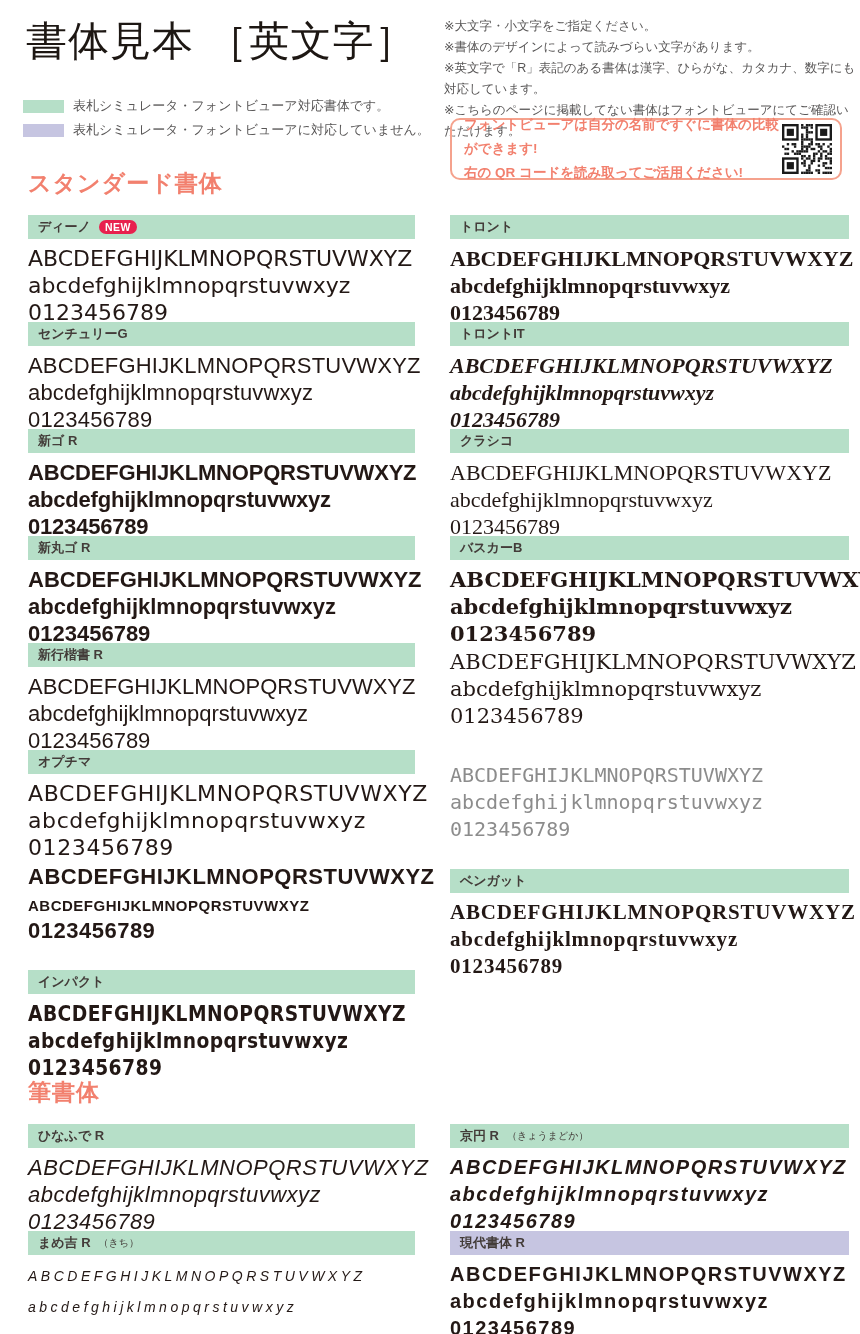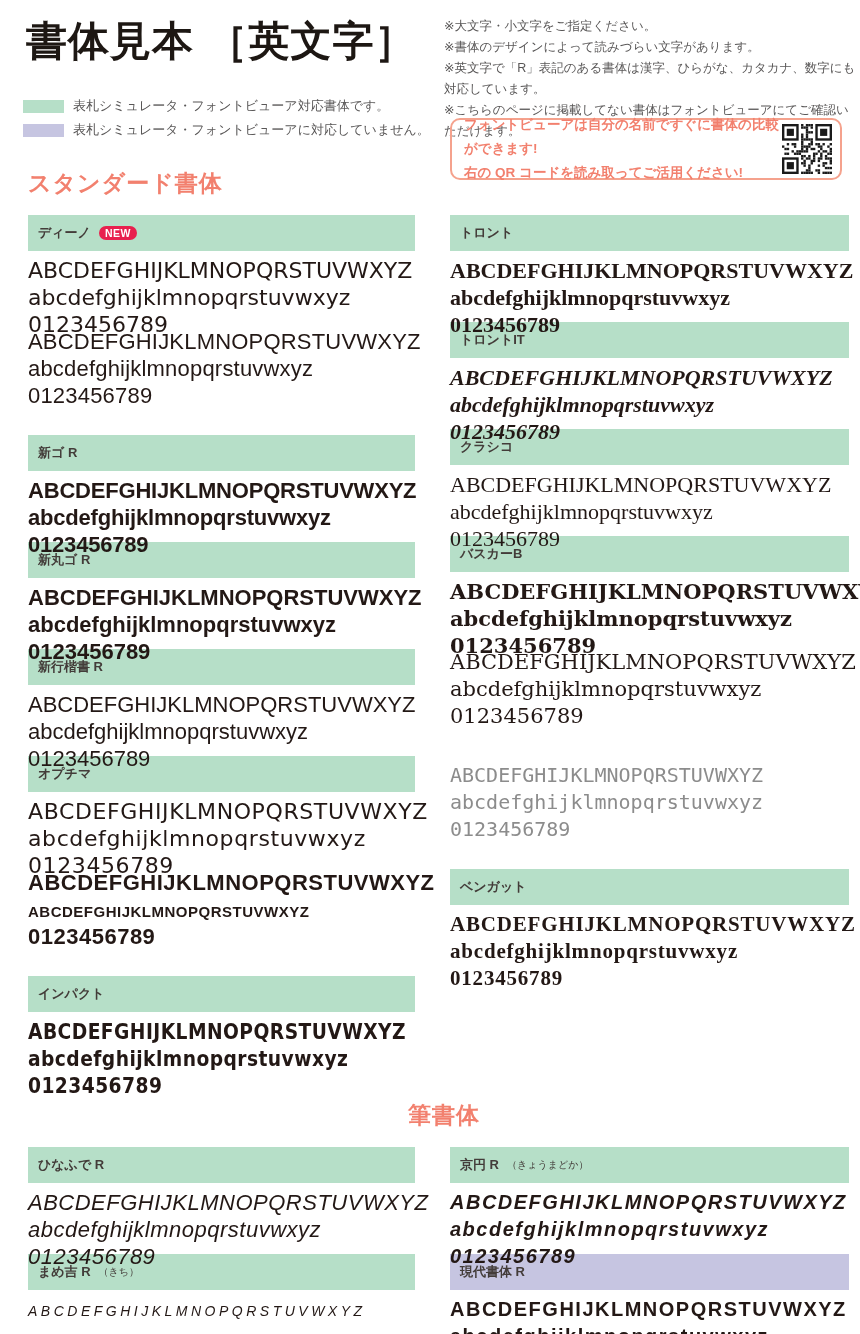--- a/index.html
+++ b/index.html
@@ -6,45 +6,45 @@
     --green:#b6dfc8; --lav:#c6c5e1; --accent:#f2806e; --promo-border:#f5a28d;
     --badge:#e8204e; --ink:#231815; --gray:#595757; --msgr:#8c8c8c;
   }
   *{box-sizing:border-box;}
   body{margin:0;width:860px;height:1334px;background:#fff;overflow:hidden;
        font-family:"Liberation Sans","DejaVu Sans",sans-serif;color:var(--ink);}
   .page{position:relative;width:860px;height:1334px;}
 
   
   .top{position:relative;height:168px;}
-  .title{position:absolute;left:26px;top:14px;margin:0;font-size:41px;font-weight:700;
+  .title{position:absolute;left:26px;top:14px;margin:0;font-size:41px;font-weight:400;
          letter-spacing:1px;color:#1d1713;}
   .legend{position:absolute;left:23px;top:97px;font-size:13px;color:var(--gray);}
   .legend-row{display:flex;align-items:center;gap:9px;margin-bottom:6px;}
   .swatch{width:41px;height:13px;flex:none;}
   .swatch-green{background:var(--green);}
   .swatch-purple{background:var(--lav);}
   .notes{position:absolute;left:444px;top:16px;margin:0;padding:0;list-style:none;
          font-size:12.5px;line-height:21px;color:var(--gray);}
   .promo{position:absolute;left:450px;top:118px;width:392px;height:62px;
          border:2px solid var(--promo-border);border-radius:10px;
          display:flex;align-items:center;gap:0;padding:6px 8px 6px 12px;}
   .promo-text{flex:1;font-size:13.5px;font-weight:700;color:var(--accent);line-height:1.8;}
   .qr{width:50px;height:50px;flex:none;}
 
   
   #sections{padding:0;}
   .section-heading{font-size:23px;font-weight:800;color:var(--accent);
                    margin:0 0 16px;padding-left:28px;letter-spacing:1px;}
-  .section:nth-child(2) .section-heading{margin-top:17px;text-align:center;}
+  .section:nth-child(2) .section-heading{}
   .cols{display:flex;gap:35px;padding-left:28px;}
   .col{width:387px;}
   .col:nth-child(2){width:399px;}
   .font-block{height:107px;}
-  .bar{height:36px;display:flex;align-items:center;gap:8px;padding-left:10px;}
+  .bar{height:24px;display:flex;align-items:center;gap:8px;padding-left:10px;}
   .bar-green{background:var(--green);}
   .bar-purple{background:var(--lav);}
   .fname{font-size:13px;font-weight:600;color:#433c39;}
   .fnote{font-size:10px;color:#433c39;}
   .badge{font-size:10.5px;font-weight:700;color:#fff;background:var(--badge);
          padding:1px 6px;border-radius:7px;letter-spacing:.5px;}
   .sample{margin-top:6px;color:var(--ink);}
   .line{font-size:22px;line-height:27px;white-space:nowrap;}
 
   
@@ -242,20 +242,23 @@
                 <span class="fname">ディーノ</span>
                 <span class="badge">NEW</span>
               </div>
               <div class="sample f-dino">
                 <div class="line">ABCDEFGHIJKLMNOPQRSTUVWXYZ</div>
                 <div class="line">abcdefghijklmnopqrstuvwxyz</div>
                 <div class="line">0123456789</div>
               </div>
             </div>
             <div class="font-block">
+              <div class="bar bar-green">
+                <span class="fname">センチュリーG</span>
+              </div>
               <div class="sample f-century">
                 <div class="line">ABCDEFGHIJKLMNOPQRSTUVWXYZ</div>
                 <div class="line">abcdefghijklmnopqrstuvwxyz</div>
                 <div class="line">0123456789</div>
               </div>
             </div>
             <div class="font-block">
               <div class="bar bar-green">
                 <span class="fname">新ゴ R</span>
               </div>

